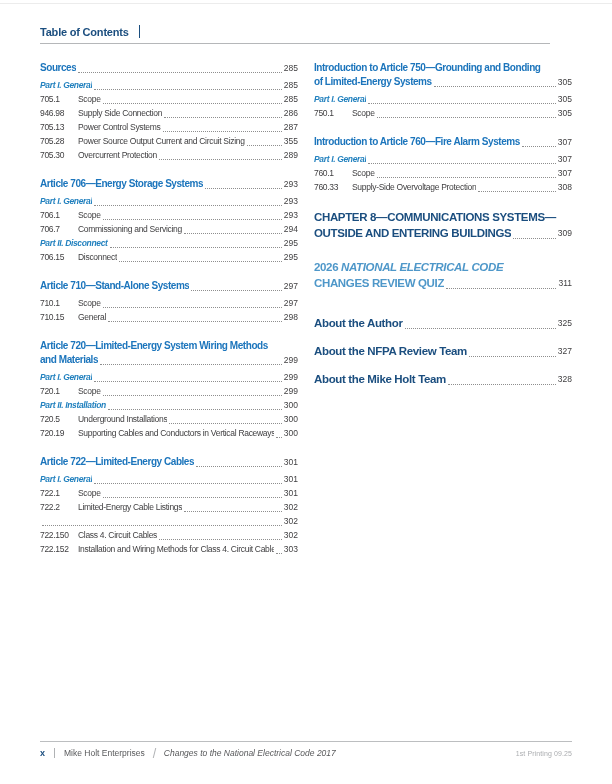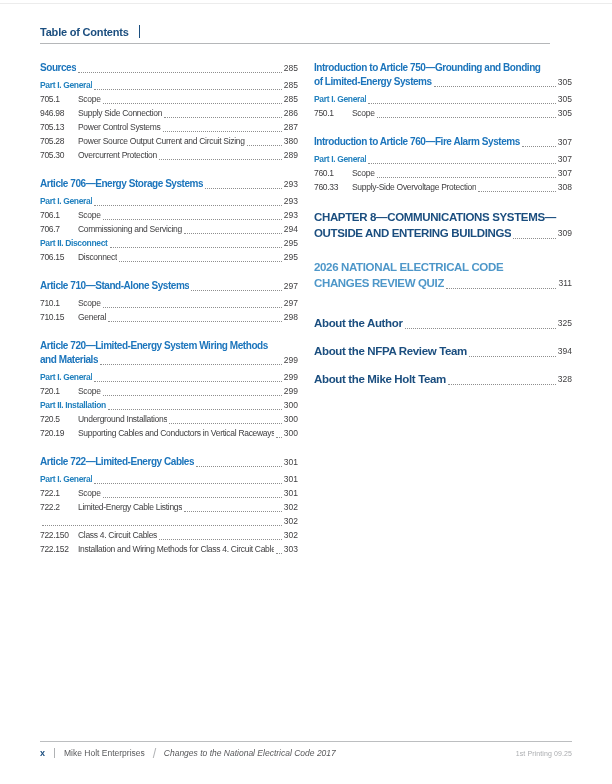--- a/index.html
+++ b/index.html
@@ -42,21 +42,21 @@
   .sec-about .h-row{line-height:16px;}
   .sec-chapter{margin-top:9px;}
   .sec-quiz{margin-top:18px;margin-bottom:24px;}
   .sec-quiz .h-line,.sec-quiz .h-text{
     color:#4E97C9;font-weight:bold;font-size:11.5px;letter-spacing:-0.35px;}
   .sec-about{margin-bottom:12px;}
 
   .row{display:flex;align-items:flex-end;line-height:14px;height:14px;}
   .num{flex:0 0 38px;font-size:8.5px;color:#414042;letter-spacing:-0.3px;white-space:nowrap;}
   .lbl{flex:0 1 auto;font-size:8.5px;color:#414042;letter-spacing:-0.3px;white-space:nowrap;overflow:hidden;}
-  .part-label{flex:0 1 auto;font-size:8.5px;font-weight:bold;color:#2180BE;letter-spacing:-0.35px;white-space:nowrap;overflow:hidden;}
+  .part-label{flex:0 1 auto;font-size:8.5px;font-weight:bold;color:#2180BE;letter-spacing:-0.35px;white-space:nowrap;overflow:hidden;font-style:italic;}
 
   .leader{flex:1 1 auto;min-width:6px;border-bottom:1px dotted #8e8e8e;margin:0 2px 2.5px 2px;}
   .pg{flex:0 0 auto;font-size:8.5px;font-weight:normal;color:#414042;letter-spacing:0;}
 
   
   .footer{position:absolute;left:40px;right:40px;top:741px;}
   .footer-rule{border-top:1px solid #bcbec0;}
   .footer-row{margin-top:6px;display:flex;align-items:center;font-size:8.5px;color:#58595B;}
   .folio{font-size:9px;font-weight:bold;color:#1B4E7F;}
   .fbar{width:1px;height:10px;background:#b0b2b4;margin:0 9px;}
@@ -105,21 +105,21 @@
         <div class="row item-row">
           <span class="num">705.13</span>
           <span class="lbl">Power Control Systems</span>
           <span class="leader"></span>
           <span class="pg">287</span>
         </div>
         <div class="row item-row">
           <span class="num">705.28</span>
           <span class="lbl">Power Source Output Current and Circuit Sizing</span>
           <span class="leader"></span>
-          <span class="pg">380</span>
+          <span class="pg">355</span>
         </div>
         <div class="row item-row">
           <span class="num">705.30</span>
           <span class="lbl">Overcurrent Protection</span>
           <span class="leader"></span>
           <span class="pg">289</span>
         </div>
       </div>
       <div class="section sec-article">
         <div class="h-row">
@@ -298,39 +298,39 @@
       </div>
       <div class="section sec-chapter">
         <div class="h-line">CHAPTER 8—COMMUNICATIONS SYSTEMS—</div>
         <div class="h-row">
           <span class="h-text">OUTSIDE AND ENTERING BUILDINGS</span>
           <span class="leader"></span>
           <span class="pg">309</span>
         </div>
       </div>
       <div class="section sec-quiz">
-        <div class="h-line"><span>2026 </span><span style="">NATIONAL ELECTRICAL CODE</span></div>
+        <div class="h-line"><span>2026 </span><span style="font-style: italic;">NATIONAL ELECTRICAL CODE</span></div>
         <div class="h-row">
           <span class="h-text">CHANGES REVIEW QUIZ</span>
           <span class="leader"></span>
           <span class="pg">311</span>
         </div>
       </div>
       <div class="section sec-about">
         <div class="h-row">
           <span class="h-text">About the Author</span>
           <span class="leader"></span>
           <span class="pg">325</span>
         </div>
       </div>
       <div class="section sec-about">
         <div class="h-row">
           <span class="h-text">About the NFPA Review Team</span>
           <span class="leader"></span>
-          <span class="pg">394</span>
+          <span class="pg">327</span>
         </div>
       </div>
       <div class="section sec-about">
         <div class="h-row">
           <span class="h-text">About the Mike Holt Team</span>
           <span class="leader"></span>
           <span class="pg">328</span>
         </div>
       </div>
     </div>

